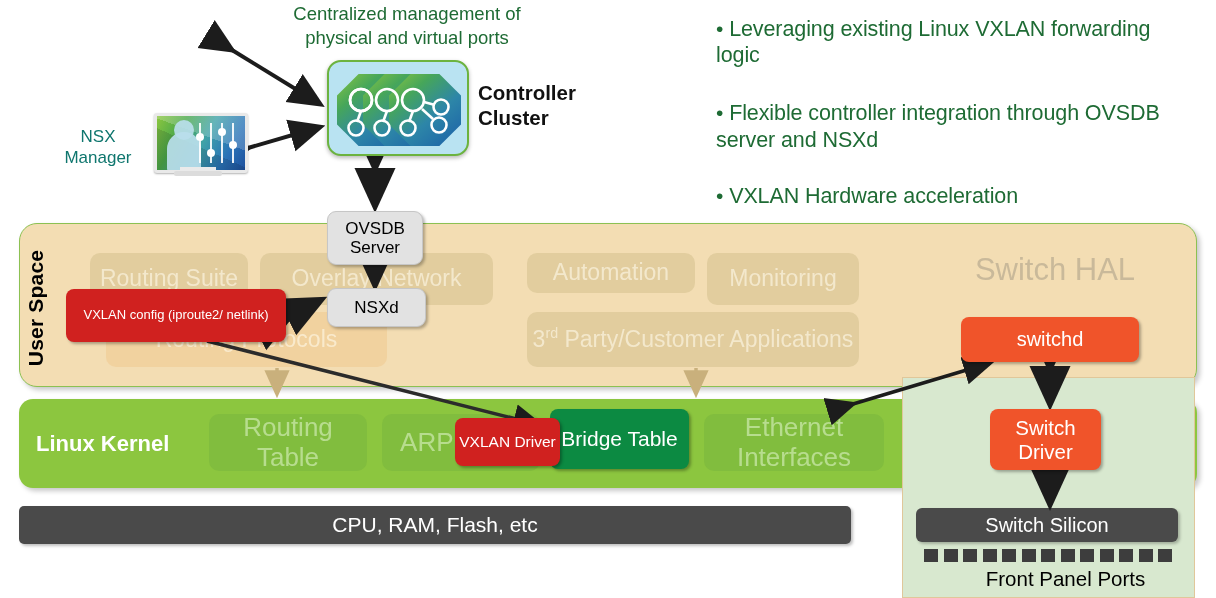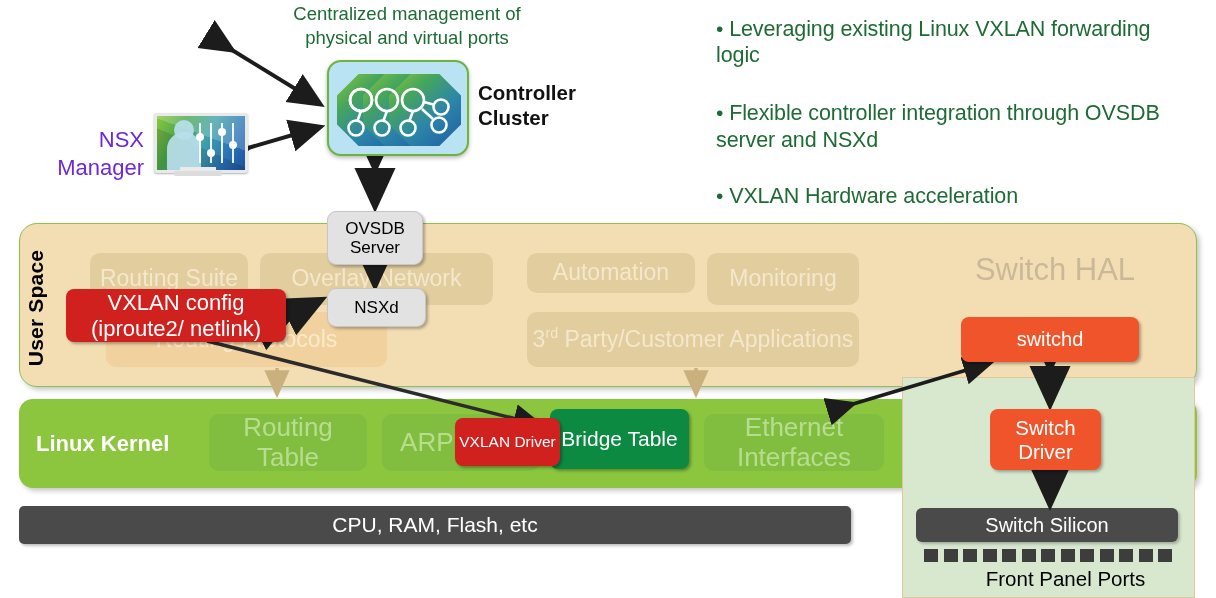--- a/index.html
+++ b/index.html
@@ -49,22 +49,22 @@
          linear-gradient(24deg,rgba(0,0,0,.12) 0 45%,transparent 45%);}
   .person{position:absolute;left:10px;bottom:-2px;width:34px;height:40px;
        background:rgba(186,222,236,.92);border-radius:17px 17px 4px 4px;}
   .person:before{content:"";position:absolute;left:7px;top:-12px;width:20px;height:20px;
        border-radius:50%;background:rgba(186,222,236,.92);}
   .slgroup{position:absolute;right:10px;top:7px;width:36px;height:40px;}
   .slbar{position:absolute;top:0;width:2px;height:40px;background:rgba(255,255,255,.9);}
   .slknob{position:absolute;width:8px;height:8px;border-radius:50%;background:#fff;}
   .mon-stand{position:absolute;left:30px;top:54px;width:36px;height:5px;background:#eaeaea;}
   .mon-base{position:absolute;left:24px;top:58px;width:48px;height:5px;background:#dcdcdc;border-radius:2px;}
-  .nsx-label{left:52px;top:126px;width:92px;text-align:right;color:#6d28d9;
-       font-size:22px;line-height:1.25;}
+  .nsx-label{left:52px;top:126px;width:92px;text-align:center;color:#0f766e;
+       font-size:17px;line-height:1.25;}
 
   
   .cc{left:327px;top:60px;width:142px;height:96px;border-radius:14px;
       background:#b9e3f2;border:2.5px solid #6cb33f;box-shadow:0 2px 4px rgba(0,0,0,.28);}
   .oct{position:absolute;top:12px;width:72px;height:72px;
        background:linear-gradient(140deg,#8ac640 0%,#46a65a 28%,#2d86a8 60%,#1b5fa8 100%);
        clip-path:polygon(30% 0,70% 0,100% 30%,100% 70%,70% 100%,30% 100%,0 70%,0 30%);
        box-shadow:0 0 0 2px rgba(255,255,255,.55);}
   .cc-label{left:478px;top:80px;width:130px;color:#111;font-weight:bold;
        font-size:20.5px;line-height:1.22;}
@@ -89,21 +89,21 @@
   .hal-title{left:930px;top:252px;width:250px;text-align:center;
        color:rgba(150,142,125,.45);font-size:31px;}
 
   
   .chip{border-radius:8px;display:flex;align-items:center;justify-content:center;
         text-align:center;color:#fff;line-height:1.14;
         box-shadow:2px 2px 3px rgba(0,0,0,.3);}
   .red{background:#d0211f;}
   .orange{background:#f0542a;}
   .dgreen{background:#0c8a42;}
-  .vxlan-cfg{left:66px;top:289px;width:220px;height:53px;font-size:22px;}
+  .vxlan-cfg{left:66px;top:289px;width:220px;height:53px;font-size:13px;}
   .switchd{left:961px;top:317px;width:178px;height:45px;font-size:20px;}
   .vxlan-drv{left:455px;top:418px;width:105px;height:48px;font-size:15.5px;}
   .bridge-tbl{left:550px;top:409px;width:139px;height:60px;font-size:21px;}
   .switch-drv{left:990px;top:409px;width:111px;height:61px;font-size:20.5px;}
 
   
   .kernel{left:19px;top:399px;width:1178px;height:89px;border-radius:14px;
        background:#8cc63f;box-shadow:3px 3px 5px rgba(0,0,0,.22);}
   .k-title{left:36px;top:431px;color:#fff;font-size:22px;font-weight:bold;}
   .kghost{position:absolute;border-radius:10px;background:rgba(126,186,62,.78);

